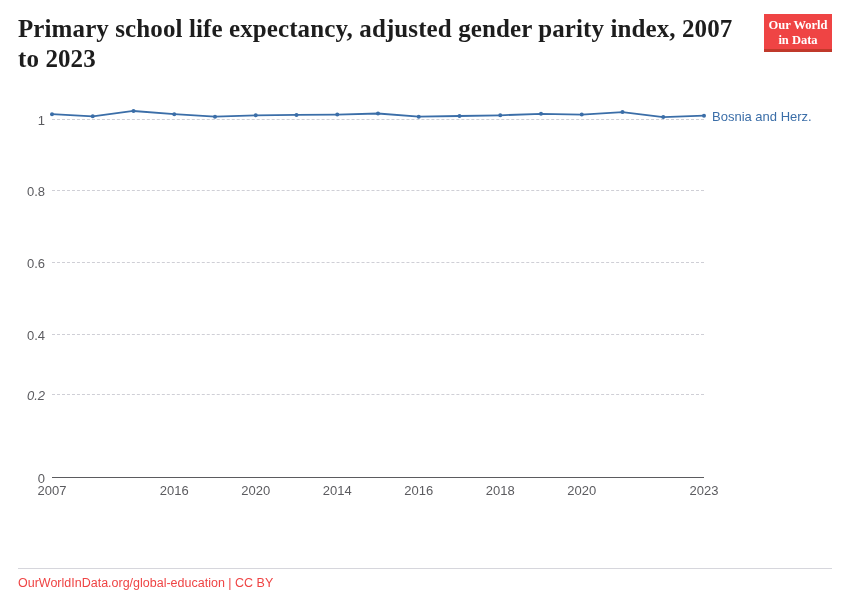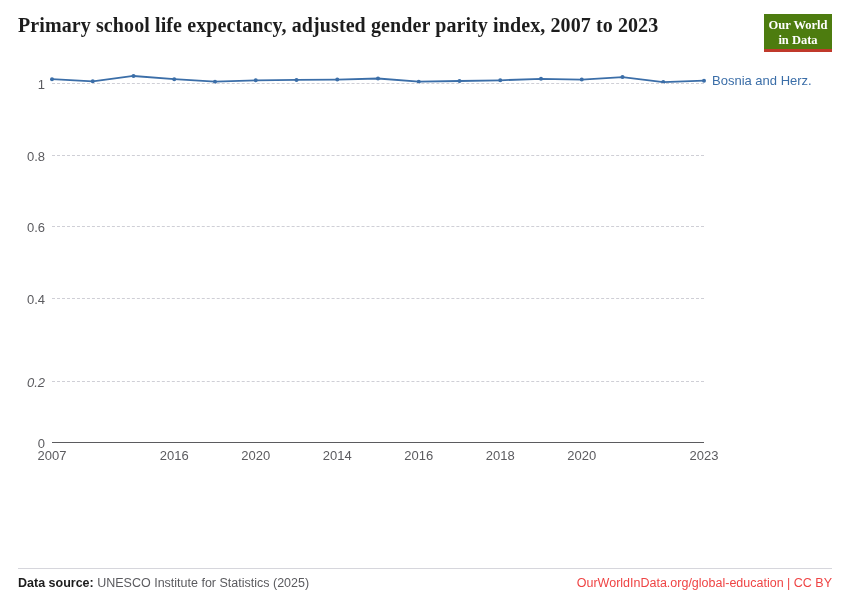--- a/index.html
+++ b/index.html
@@ -20,41 +20,41 @@
     height: 600px;
     box-sizing: border-box;
     padding: 14px 18px 0 18px;
   }
   .header {
     position: relative;
     padding-right: 90px;
   }
   .title {
     font-family: "Liberation Serif", serif;
-    font-size: 20px;
+    font-size: 25px;
     font-weight: bold;
     line-height: 1.18;
     color: #1d1d1d;
     margin: 0 0 6px 0;
     letter-spacing: 0.1px;
   }
   .subtitle {
     font-size: 14.5px;
     line-height: 1.35;
     color: #5b5b5f;
     margin: 0;
     max-width: 790px;
   }
   .logo {
     position: absolute;
     top: 0px;
     right: 0px;
     width: 68px;
     height: 38px;
-    background: #4d7c0f;
+    background: #ef4444;
     color: #ffffff;
     font-family: "Liberation Serif", serif;
     font-weight: bold;
     font-size: 12.5px;
     line-height: 1.16;
     text-align: center;
     padding-top: 4px;
     box-sizing: border-box;
     border-bottom: 3px solid #c0392b;
   }
@@ -177,21 +177,21 @@
           <circle cx="448.25" cy="18.28" r="2" fill="#3b6ea8"></circle>
           <circle cx="489.00" cy="16.85" r="2" fill="#3b6ea8"></circle>
           <circle cx="529.75" cy="17.57" r="2" fill="#3b6ea8"></circle>
           <circle cx="570.50" cy="15.06" r="2" fill="#3b6ea8"></circle>
           <circle cx="611.25" cy="20.08" r="2" fill="#3b6ea8"></circle>
           <circle cx="652.00" cy="18.64" r="2" fill="#3b6ea8"></circle>
         </svg>
     <div class="gridline zero" style="top: 380px;">
           <span class="ytick">0</span>
         </div>
-        <div class="gridline" style="top: 319px; font-style: italic;">
+        <div class="gridline" style="top: 297px; font-style: italic;">
           <span class="ytick">0.2</span>
         </div>
         <div class="gridline" style="top: 236.604px;">
           <span class="ytick">0.4</span>
         </div>
         <div class="gridline" style="top: 164.906px;">
           <span class="ytick">0.6</span>
         </div>
         <div class="gridline" style="top: 93.2075px;">
           <span class="ytick">0.8</span>
@@ -207,20 +207,16 @@
         <div class="xtick" style="left: 203.75px;">2020</div>
         <div class="xtick" style="left: 285.25px;">2014</div>
         <div class="xtick" style="left: 366.75px;">2016</div>
         <div class="xtick" style="left: 448.25px;">2018</div>
         <div class="xtick" style="left: 529.75px;">2020</div>
         <div class="xtick" style="left: 652px;">2023</div>
       </div>
   </div>
 
   <div class="footer">
-    <div class="left">
-      <strong>Data source:</strong>
-      <span>UNESCO Institute for Statistics (2025)</span>
-    </div>
     <div class="right">OurWorldInData.org/global-education | CC BY</div>
   </div>
 
 </div>
 
 </body></html>

